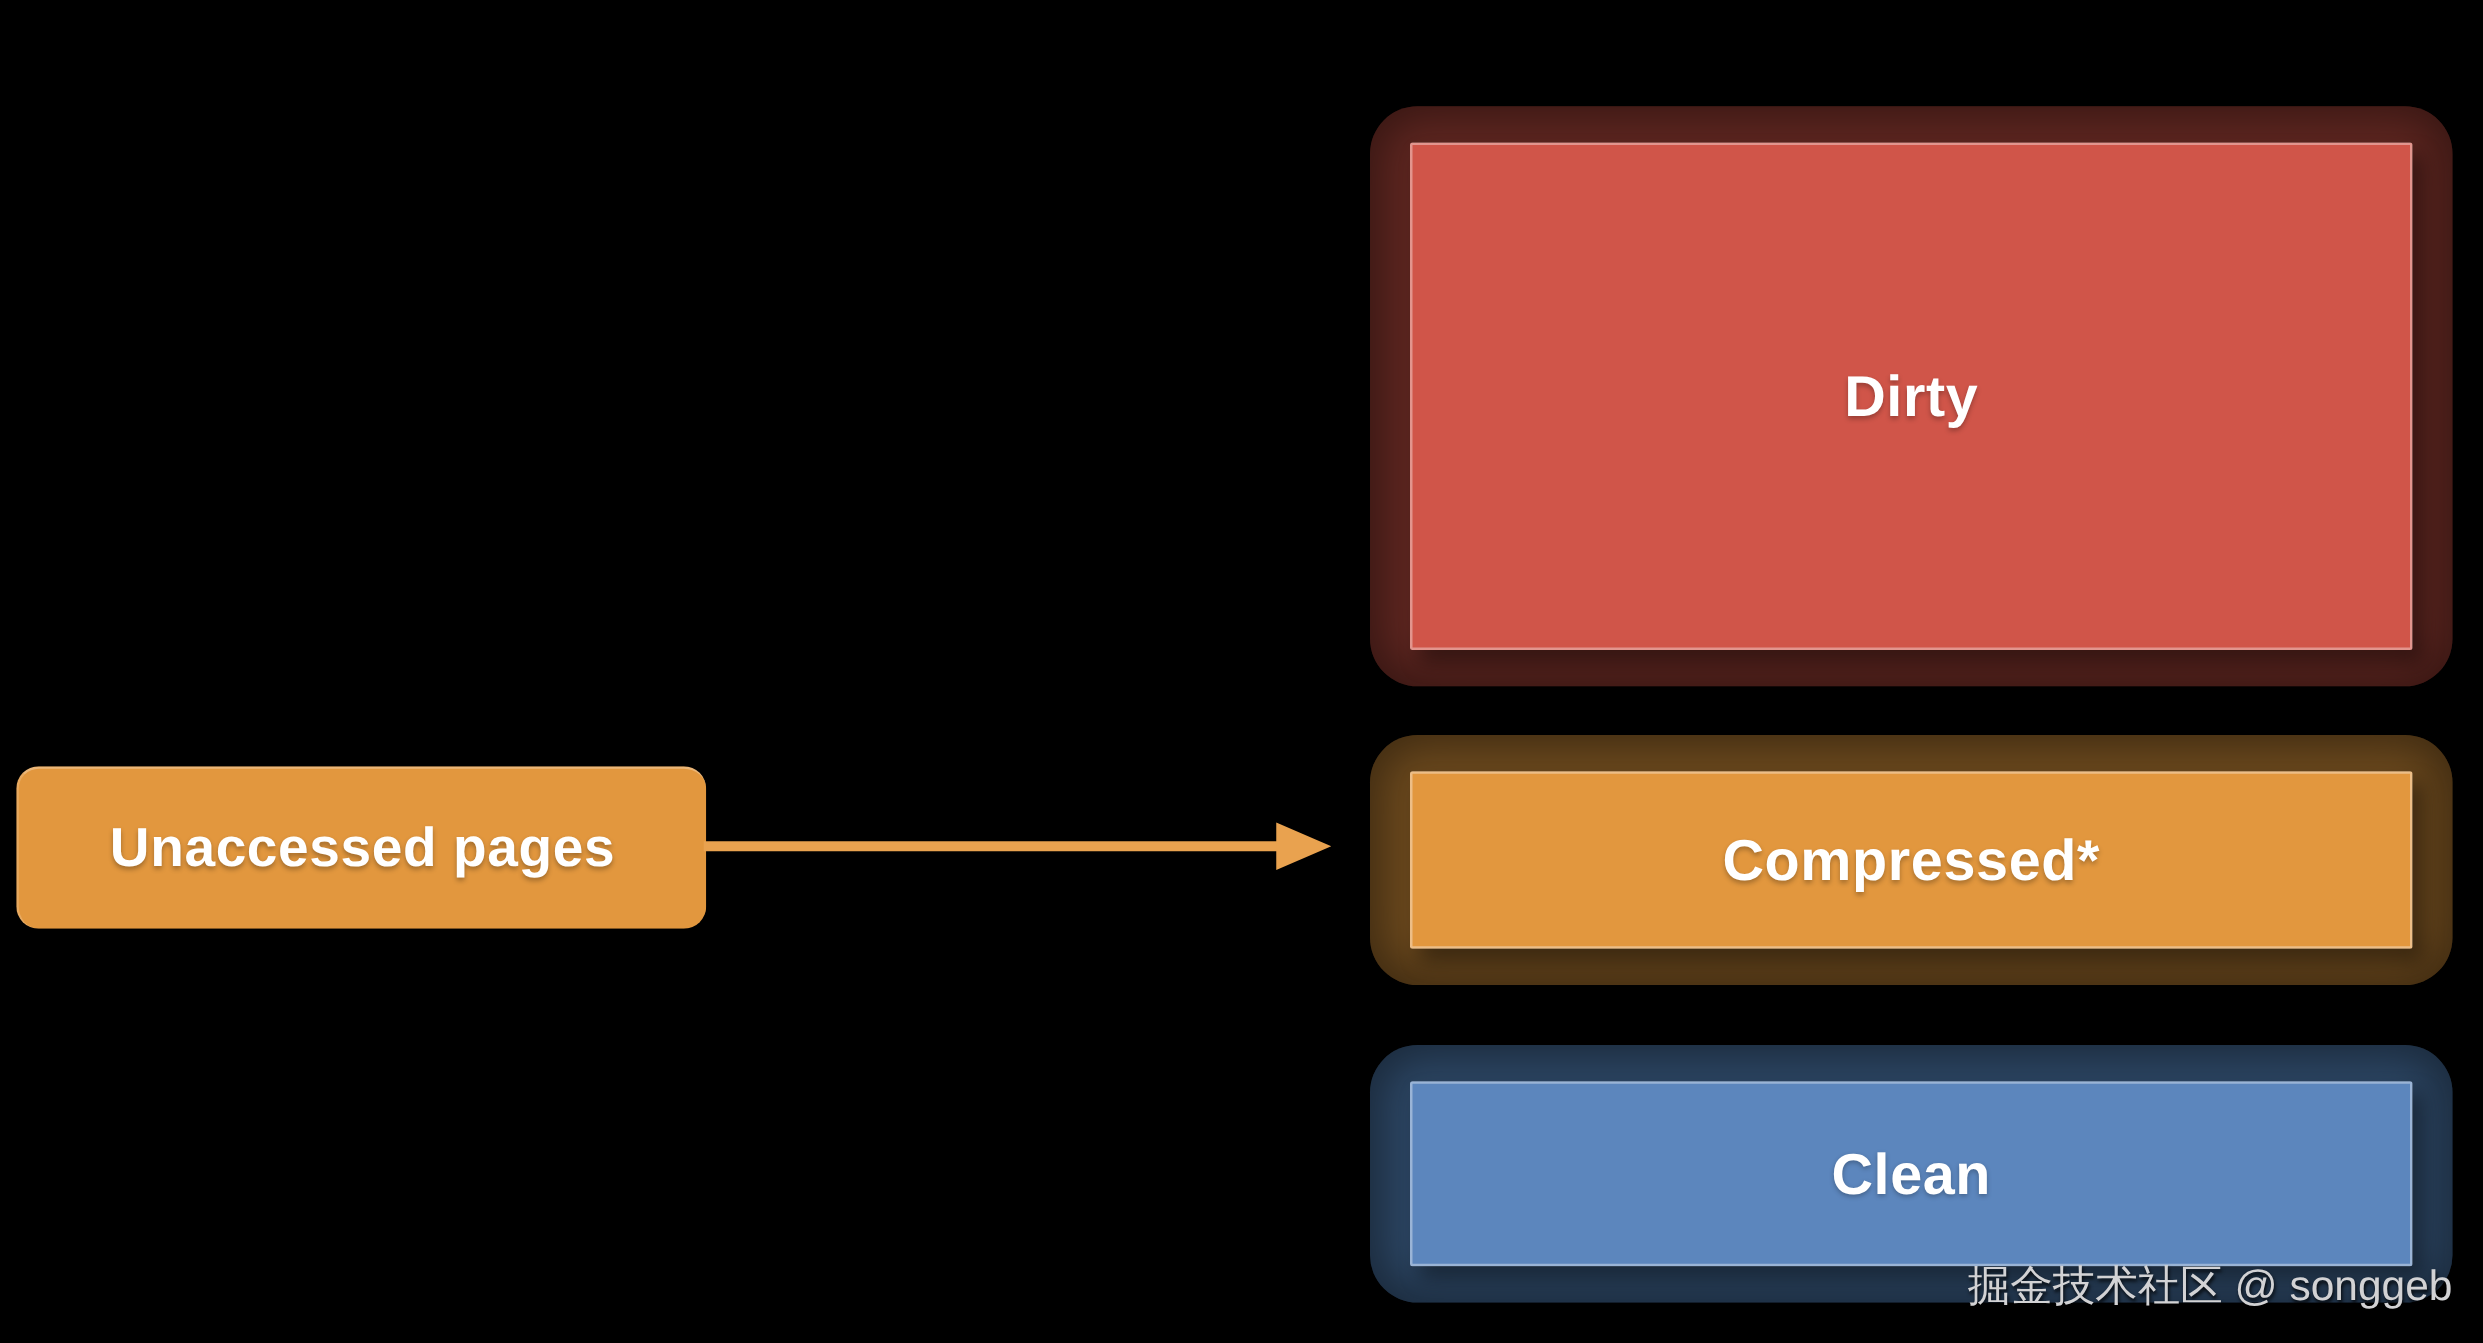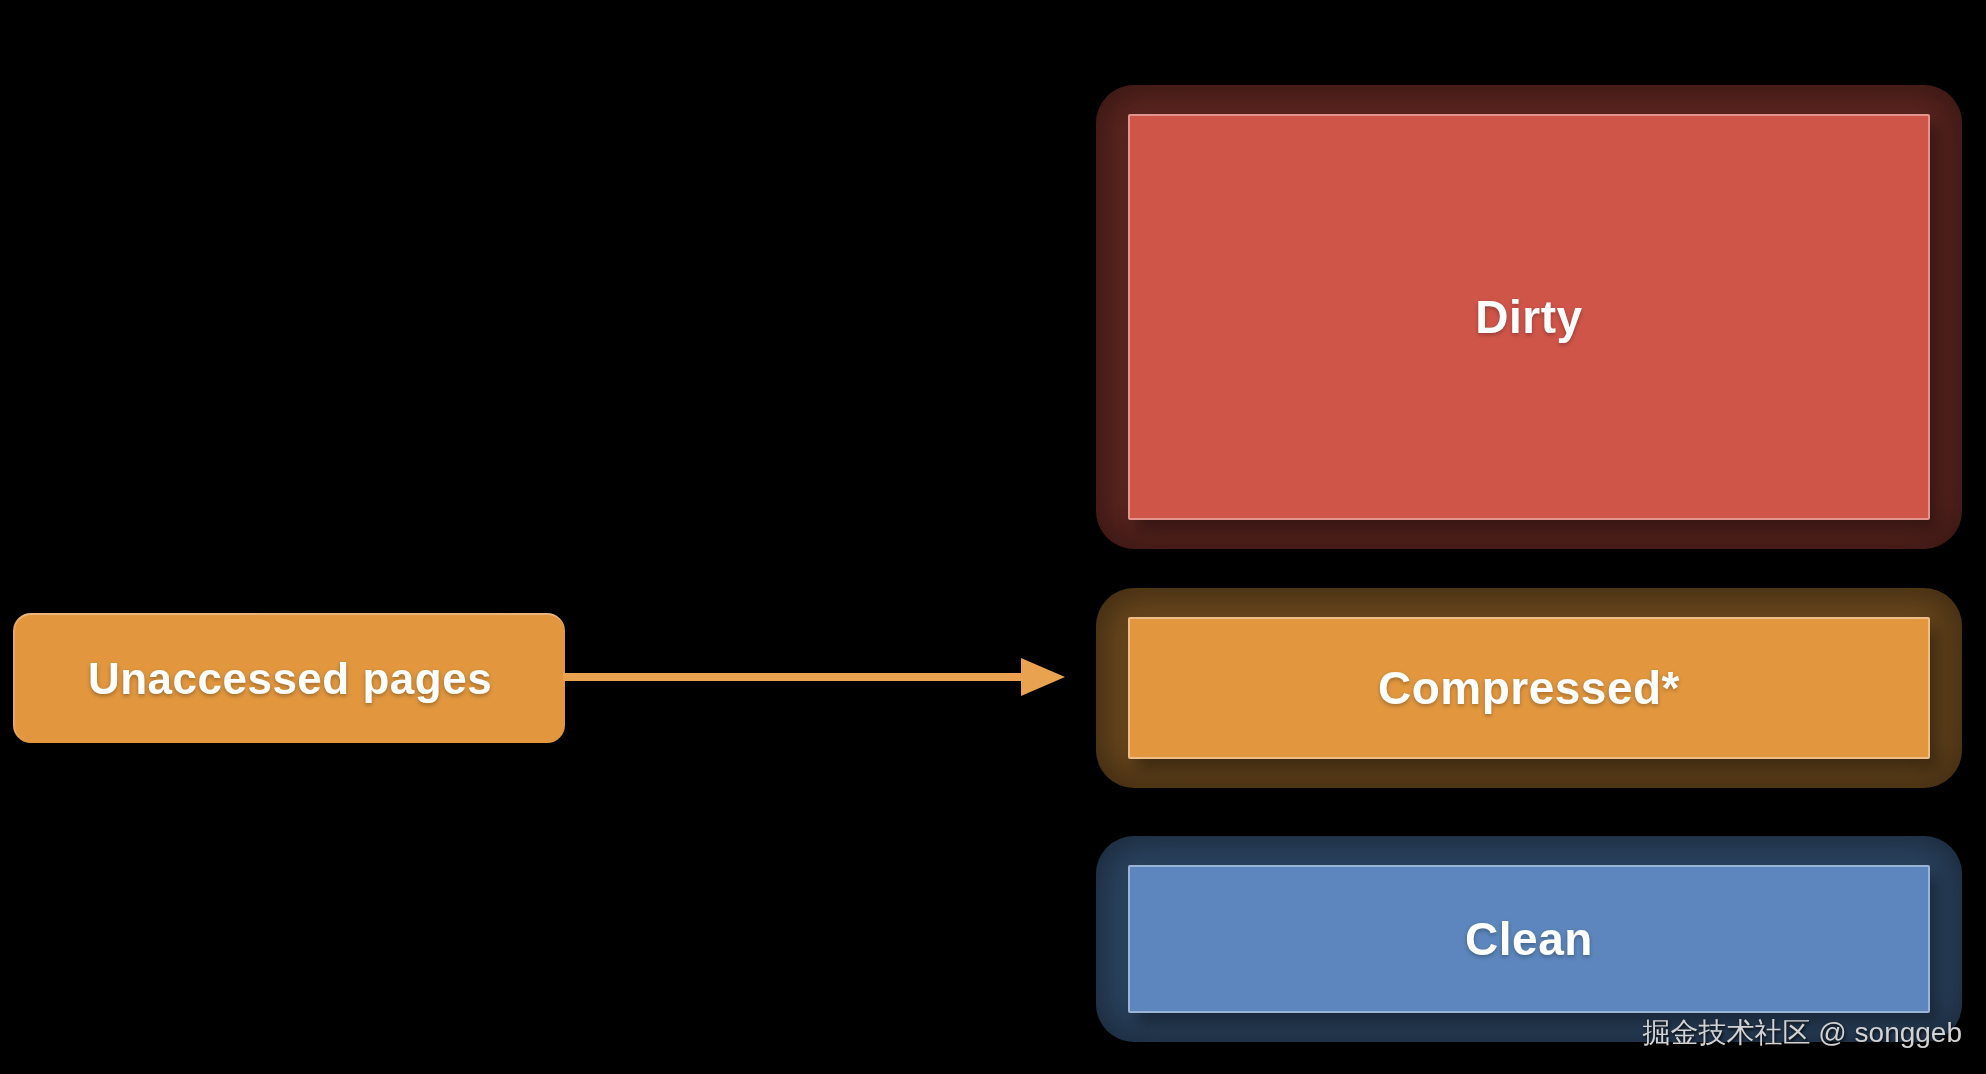--- a/index.html
+++ b/index.html
@@ -88,21 +88,21 @@
     text-shadow: 0 2px 4px rgba(0,0,0,0.28);
     white-space: nowrap;
   }
 
   
   .watermark {
     position: absolute;
     right: 24px;
     bottom: 22px;
     color: #d2d2d4;
-    font-size: 28px;
+    font-size: 34px;
     font-weight: 400;
     text-shadow: 1px 2px 3px rgba(0,0,0,0.85);
     white-space: nowrap;
     margin-top: 40px;
   }
 </style>
 </head>
 <body>
 
 <div class="stage">

